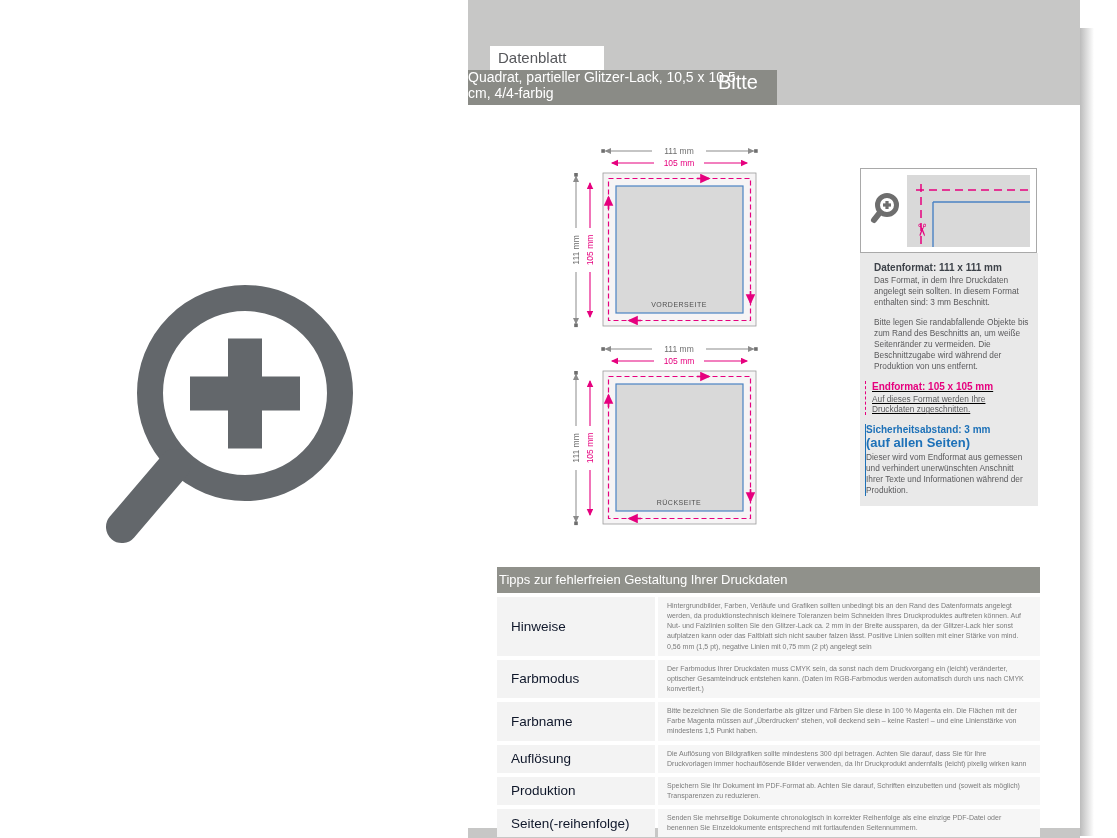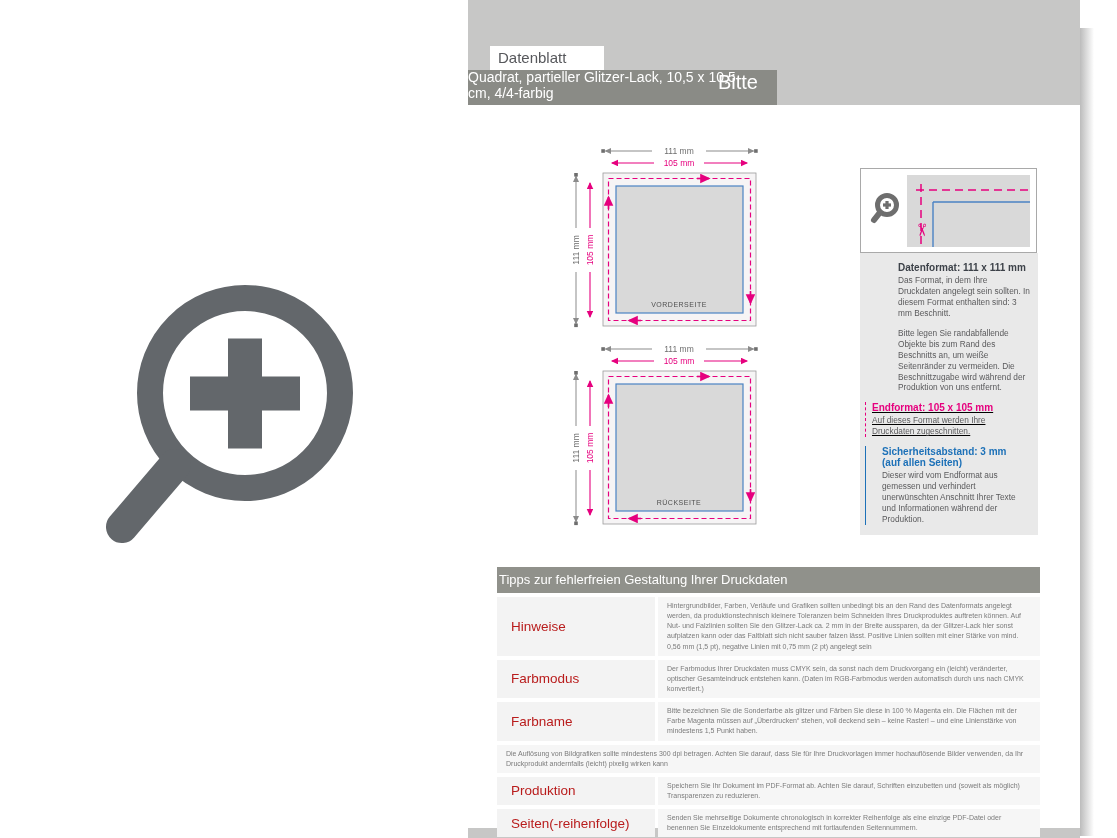--- a/index.html
+++ b/index.html
@@ -32,35 +32,35 @@
   .side-label{fill:#4f4f4f;font-size:7px;text-anchor:middle;letter-spacing:.5px;
               font-family:"Liberation Sans",sans-serif;}
   
   .detail-card{position:absolute;left:392px;top:168px;width:177px;height:85px;background:#fff;
                border:1px solid #a9a9a9;box-sizing:border-box;}
   .card-zoom{position:absolute;left:7px;top:22px;}
   .mini-diag{position:absolute;left:46px;top:6px;}
   
   .info-panel{position:absolute;left:392px;top:253px;width:178px;min-height:252px;background:#e9e9e9;
               box-sizing:border-box;padding:9px 8px 10px 14px;}
-  .sec{margin-bottom:9px;margin-left:24px;}
+  .sec{margin-bottom:9px;}
   .h{font-weight:bold;font-size:10px;margin-bottom:2px;}
-  .h2{font-weight:bold;font-size:10px;margin-bottom:2px;}
+  .h2{font-weight:bold;font-size:13px;margin-bottom:2px;}
   .h-dark{color:#3d4249;}
   .h-magenta{color:#e6007e;}
   .h-blue{color:#1d71b8;}
   .b{font-size:8.3px;color:#5a5a5c;line-height:1.32;}
   .dashed-border{border-left:1.5px dashed #e6007e;padding-left:6px;margin-left:-9px;text-decoration:underline;}
-  .blue-border{border-left:1.5px solid #1d71b8;padding-left:16px;margin-left:-9px;}
+  .blue-border{border-left:1.5px solid #1d71b8;padding-left:0;margin-left:-9px;}
   
   .tips{position:absolute;left:29px;top:567px;width:543px;}
   .tips-header{height:26px;line-height:26px;background:#90918b;color:#fff;font-size:13px;
                padding-left:2px;margin-bottom:4px;}
   .tip-row{display:flex;margin-bottom:4px;min-height:28px;}
-  .tip-label{width:158px;flex-shrink:0;background:#f3f3f3;color:#b91c1c;font-size:13.5px;
+  .tip-label{width:158px;flex-shrink:0;background:#f3f3f3;color:#0f172a;font-size:13.5px;
              display:flex;align-items:center;padding-left:14px;box-sizing:border-box;margin-right:3px;}
   .tip-text{flex:1;background:#f6f6f6;color:#7b7b7b;font-size:7px;line-height:1.45;
             padding:4px 9px;box-sizing:border-box;display:flex;flex-direction:column;justify-content:center;}
 </style>
 </head>
 <body>
 
 <div class="canvas">
 
   <svg class="big-zoom" width="265" height="270" viewBox="0 0 265 270">
@@ -190,20 +190,21 @@
       </div>
       <div class="tip-row">
         <div class="tip-label">Farbmodus</div>
         <div class="tip-text">Der Farbmodus Ihrer Druckdaten muss CMYK sein, da sonst nach dem Druckvorgang ein (leicht) veränderter, optischer Gesamteindruck entstehen kann. (Daten im RGB-Farbmodus werden automatisch durch uns nach CMYK konvertiert.)</div>
       </div>
       <div class="tip-row">
         <div class="tip-label">Farbname</div>
         <div class="tip-text">Bitte bezeichnen Sie die Sonderfarbe als glitzer und Färben Sie diese in 100 % Magenta ein. Die Flächen mit der Farbe Magenta müssen auf „Überdrucken“ stehen, voll deckend sein – keine Raster! – und eine Linienstärke von mindestens 1,5 Punkt haben.</div>
       </div>
       <div class="tip-row">
+        <div class="tip-label">Auflösung</div>
         <div class="tip-text">Die Auflösung von Bildgrafiken sollte mindestens 300 dpi betragen. Achten Sie darauf, dass Sie für Ihre Druckvorlagen immer hochauflösende Bilder verwenden, da Ihr Druckprodukt andernfalls (leicht) pixelig wirken kann</div>
       </div>
       <div class="tip-row">
         <div class="tip-label">Produktion</div>
         <div class="tip-text">Speichern Sie Ihr Dokument im PDF-Format ab. Achten Sie darauf, Schriften einzubetten und (soweit als möglich) Transparenzen zu reduzieren.</div>
       </div>
       <div class="tip-row">
         <div class="tip-label">Seiten(-reihenfolge)</div>
         <div class="tip-text">Senden Sie mehrseitige Dokumente chronologisch in korrekter Reihenfolge als eine einzige PDF-Datei oder benennen Sie Einzeldokumente entsprechend mit fortlaufenden Seitennummern.</div>
       </div>

